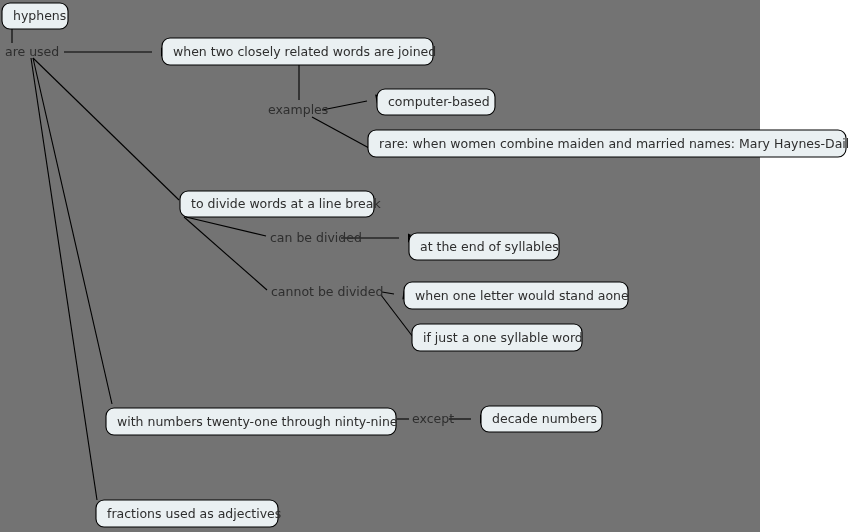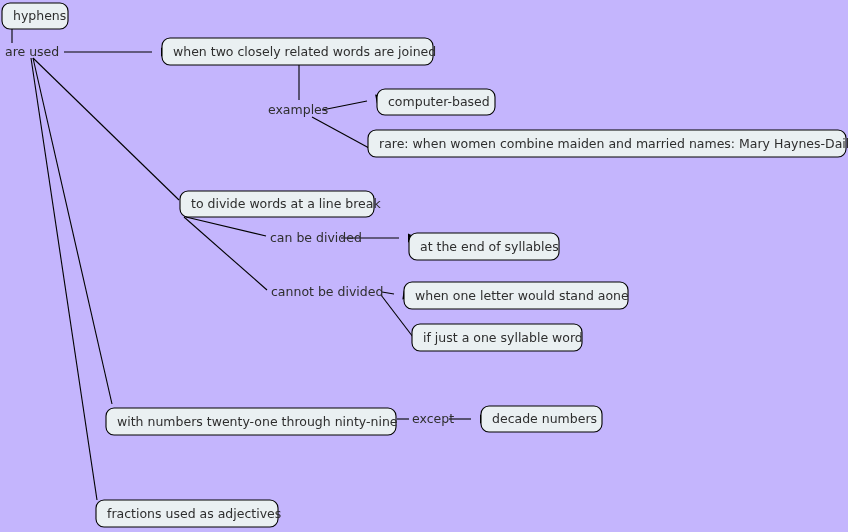--- a/index.html
+++ b/index.html
@@ -9,23 +9,23 @@
     background: #ffffff;
   }
   body {
     width: 848px;
     height: 532px;
     overflow: hidden;
     font-family: "DejaVu Sans", sans-serif;
   }
   #map-root {
     position: relative;
-    width: 848px;
+    width: 760px;
     height: 532px;
-    background: #c4b5fd;
+    background: #737373;
   }
   svg#concept-map {
     display: block;
     width: 848px;
     height: 532px;
   }
   .node-box {
     fill: #eaf0f2;
     stroke: #000000;
     stroke-width: 1.1;

